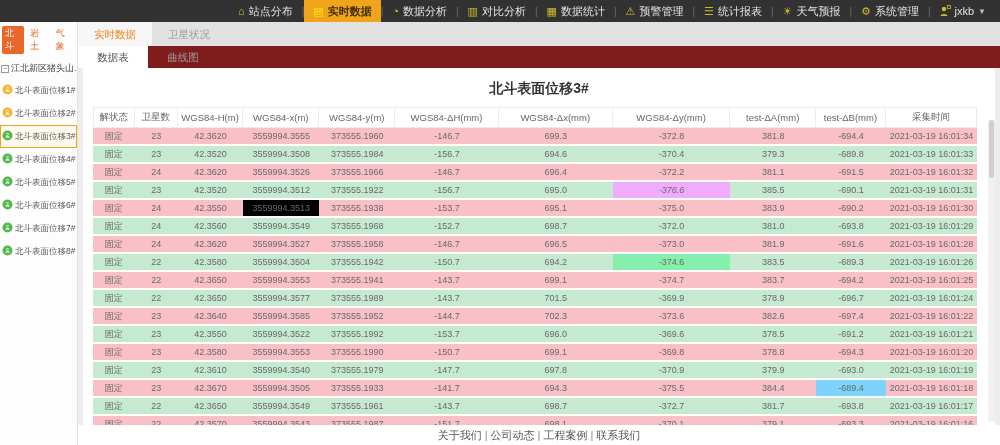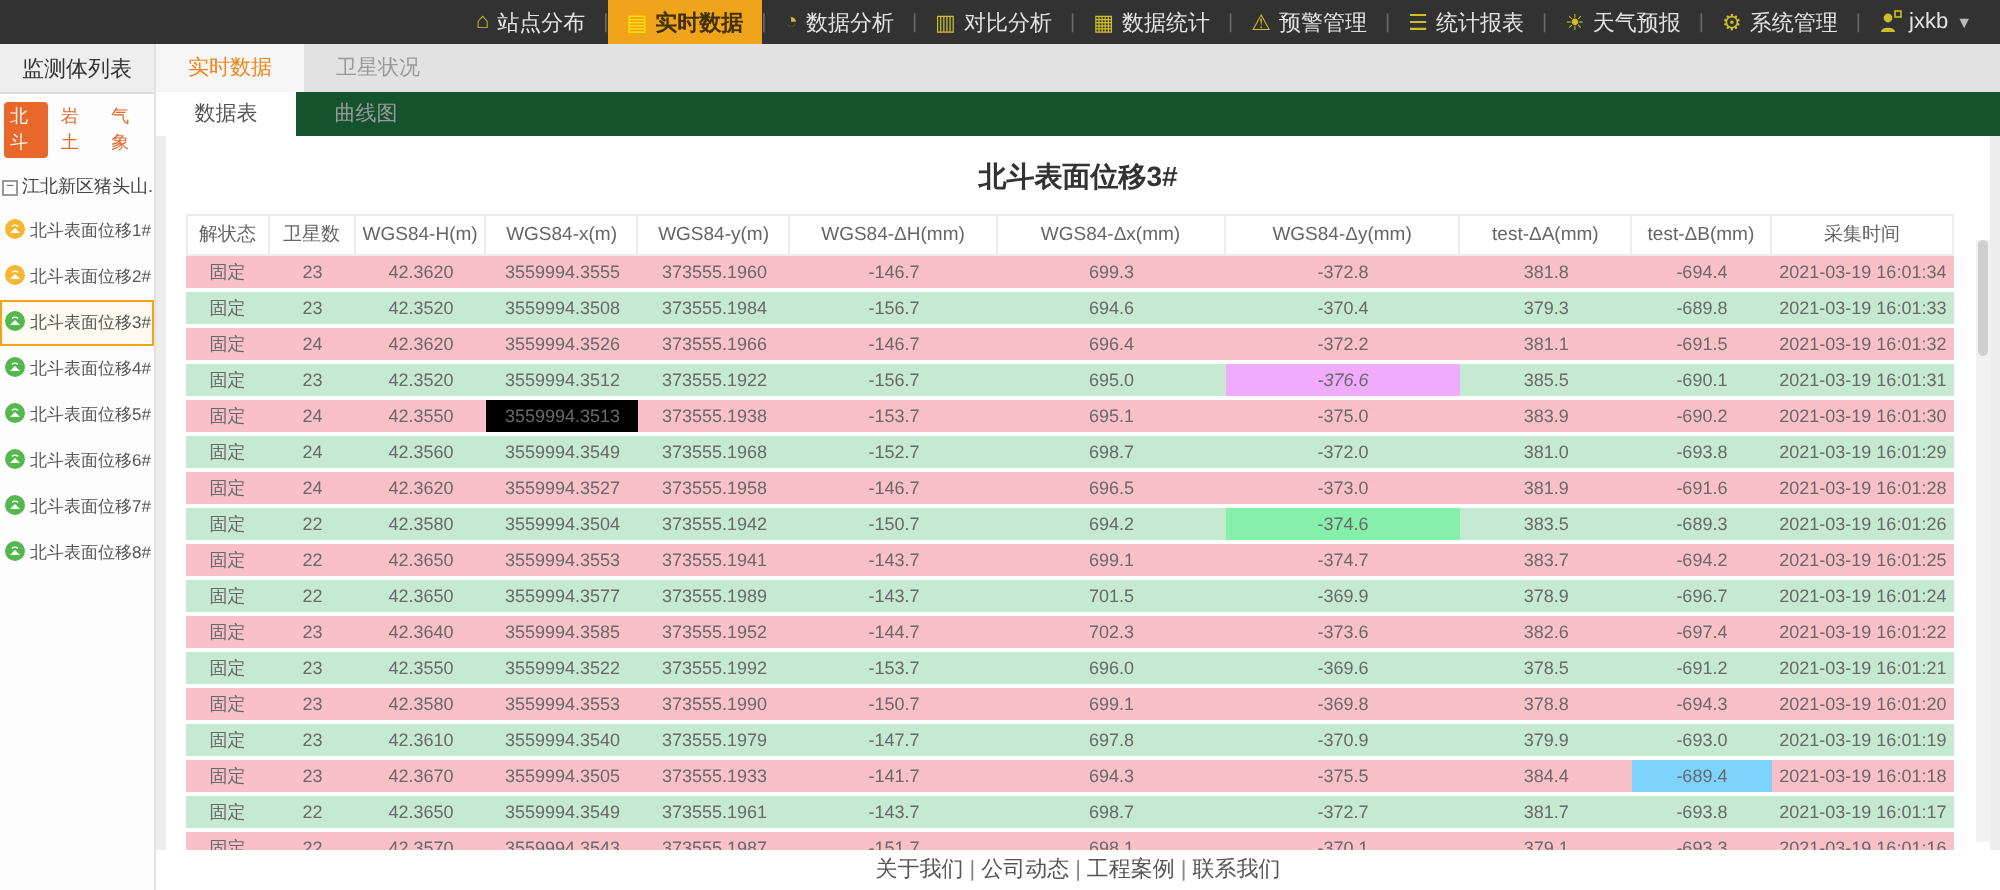--- a/index.html
+++ b/index.html
@@ -41,21 +41,21 @@
              border:1px solid transparent; }
   .sb-item.selected { border:1px solid #f0a41c; background:#fffaf0; }
   .sat-ic { flex:0 0 auto; }
 
   
   .main { flex:1; display:flex; flex-direction:column; min-width:0; }
   .tabs1 { height:24px; background:#e2e2e2; display:flex; align-items:flex-end; }
   .tab1 { height:24px; line-height:24px; width:74px; text-align:center; font-size:10.5px;
           color:#9a9a9a; cursor:pointer; }
   .tab1.active { background:#f6f6f6; color:#f08519; }
-  .tabs2 { height:22px; background:#14532d; display:flex; align-items:flex-end; }
+  .tabs2 { height:22px; background:#7f1d1d; display:flex; align-items:flex-end; }
   .tab2 { height:22px; line-height:22px; width:70px; text-align:center; font-size:10.5px;
           color:#9a9a9a; cursor:pointer; }
   .tab2.active { background:#ffffff; color:#555; }
 
   .content { flex:1; background:#ededed; padding:0 5px; overflow:hidden; }
   .card { background:#fff; height:100%; position:relative; padding:0 10px; }
   .tbl-title { text-align:center; font-size:14px; font-weight:bold; color:#333;
                padding:12px 0 9px; }
   table { width:calc(100% - 8px); border-collapse:separate; border-spacing:0; }
   th { font-size:9.5px; font-weight:normal; color:#666; background:#fff;
@@ -135,21 +135,20 @@
         </svg>
       </span>
       <span>jxkb</span>
       <span class="caret">▼</span>
     </div>
   </header>
 
   <div class="body-row">
 
     <aside class="sidebar">
-      <div class="sb-title">监测体列表</div>
       <div class="sb-tabs" id="sb-tabs">
           <span class="sb-tab active">北斗</span>
           <span class="sb-tab">岩土</span>
           <span class="sb-tab">气象</span>
         </div>
       <div class="sb-tree-root">
         <span class="tree-box">−</span>
         <span>江北新区猪头山...</span>
       </div>
       <ul class="sb-items" id="sb-items">

